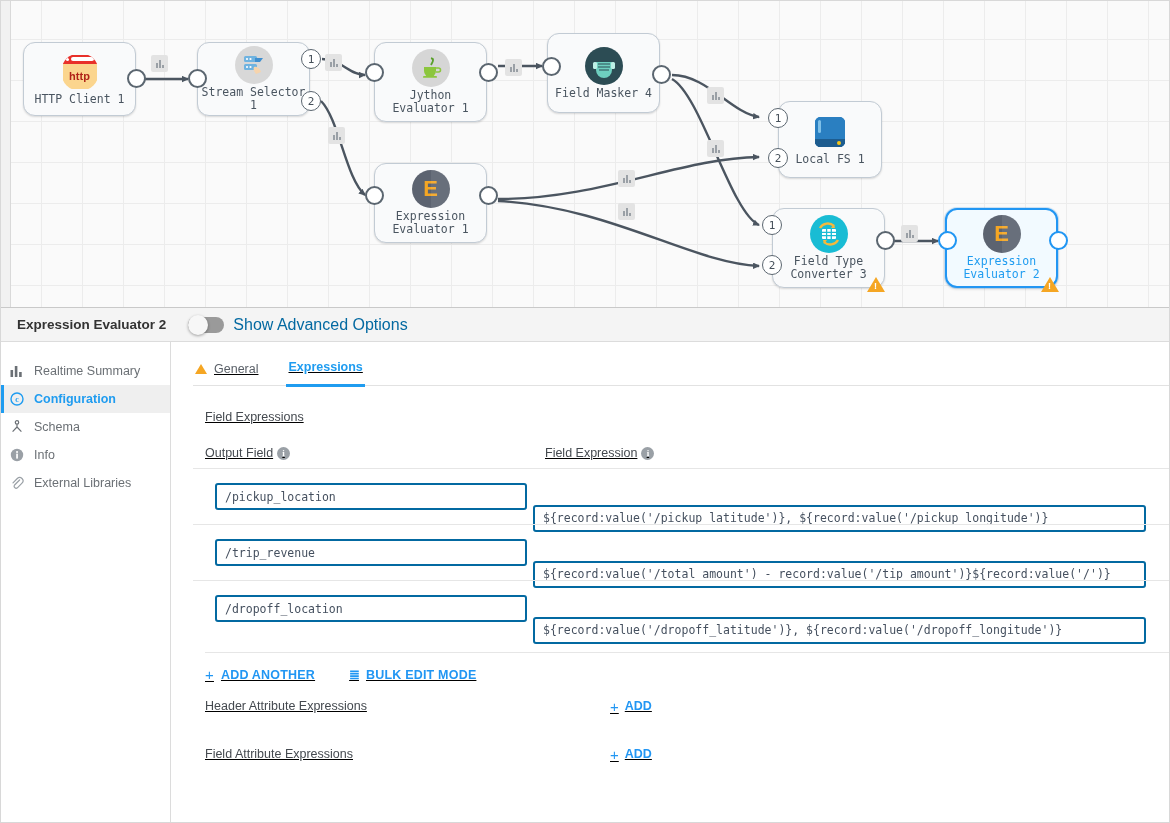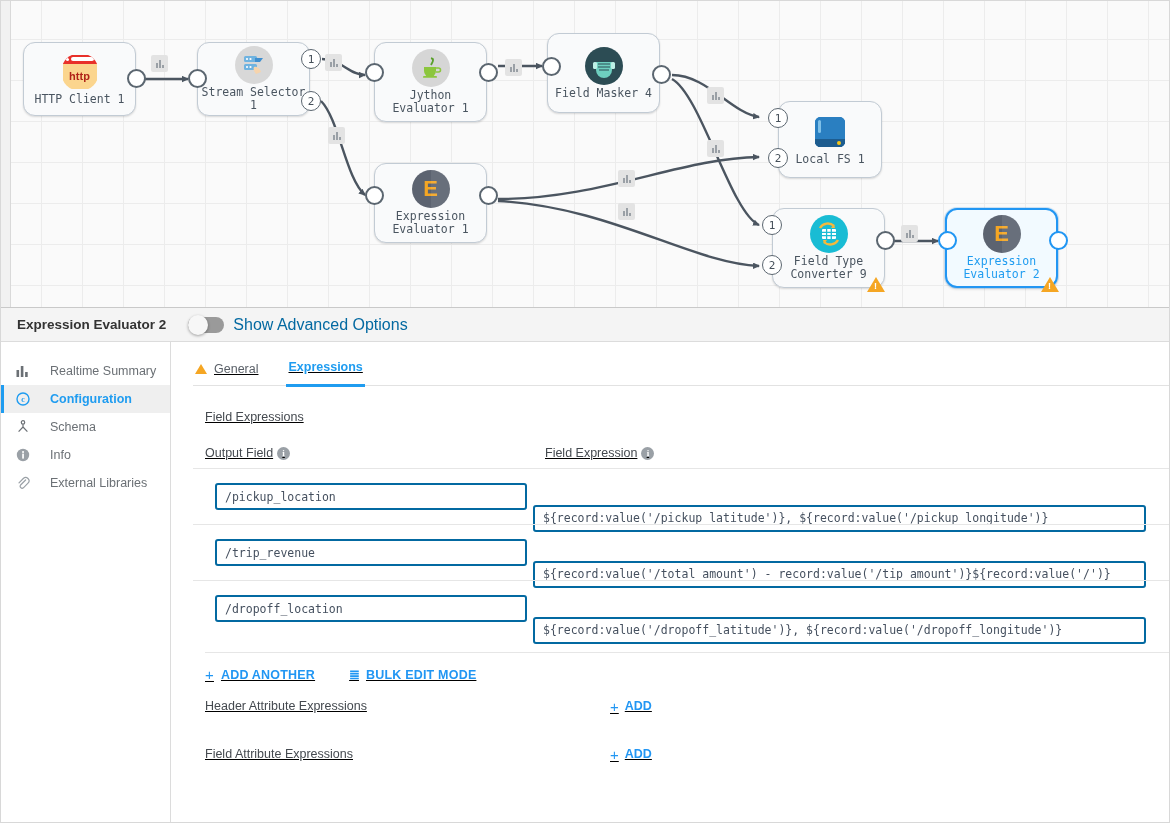--- a/index.html
+++ b/index.html
@@ -176,22 +176,22 @@
   }
   .switch-label { font-size: 16px; color: #0369a1; }
 
   #props-body { display: flex; height: 482px; }
 
   #props-sidebar {
     width: 170px; border-right: 1px solid #dcdcdc; background: #fff;
     padding-top: 15px; flex: none;
   }
   .side-item {
-    height: 28px; display: flex; align-items: center; gap: 20px;
-    padding-left: 14px; font-size: 12.5px; color: #6b7075; cursor: pointer;
+    height: 28px; display: flex; align-items: center; gap: 10px;
+    padding-left: 8px; font-size: 12.5px; color: #6b7075; cursor: pointer;
     position: relative;
   }
   .side-item.active {
     background: #efefef; color: #1f9cf0; font-weight: bold;
   }
   .side-item.active::before {
     content:""; position:absolute; left:0; top:0; width:3px; height:100%; background:#1f9cf0;
   }
   .side-ico { width: 15px; height: 15px; flex: none; display:flex; align-items:center;
               justify-content:center; }
@@ -381,21 +381,21 @@
         <svg width="28" height="28" viewBox="0 0 28 28" aria-hidden="true">
           <path d="M5 8 a9 9 0 0 1 14 -2" stroke="#f5b93c" stroke-width="2.4" fill="none"></path>
           <path d="M19 4 l1 4 l-4 0z" fill="#f5b93c"></path>
           <path d="M23 20 a9 9 0 0 1 -14 2" stroke="#f5b93c" stroke-width="2.4" fill="none"></path>
           <path d="M9 24 l-1 -4 l4 0z" fill="#f5b93c"></path>
           <rect x="7" y="9" width="14" height="10" rx="1" fill="#fff"></rect>
           <path d="M7 12.3 h14 M7 15.6 h14 M11.6 9 v10 M16.3 9 v10" stroke="#19bcd4" stroke-width="1.3"></path>
         </svg>
       </div>
       <div class="lbl">Field Type
-Converter 9</div>
+Converter 3</div>
     </div>
     <div class="knob num" style="left:761px; top:214px;">1</div>
     <div class="knob num" style="left:761px; top:254px;">2</div>
     <div class="knob" style="left:875px; top:230px;"></div>
     <div class="warn-tri" style="left:866px; top:276px;"></div>
 
     <div class="node selected" style="left:944px; top:207px; width:113px; height:80px;">
       <div class="ico ico-circle ico-ee">
         <span class="ee-letter">E</span>
       </div>

